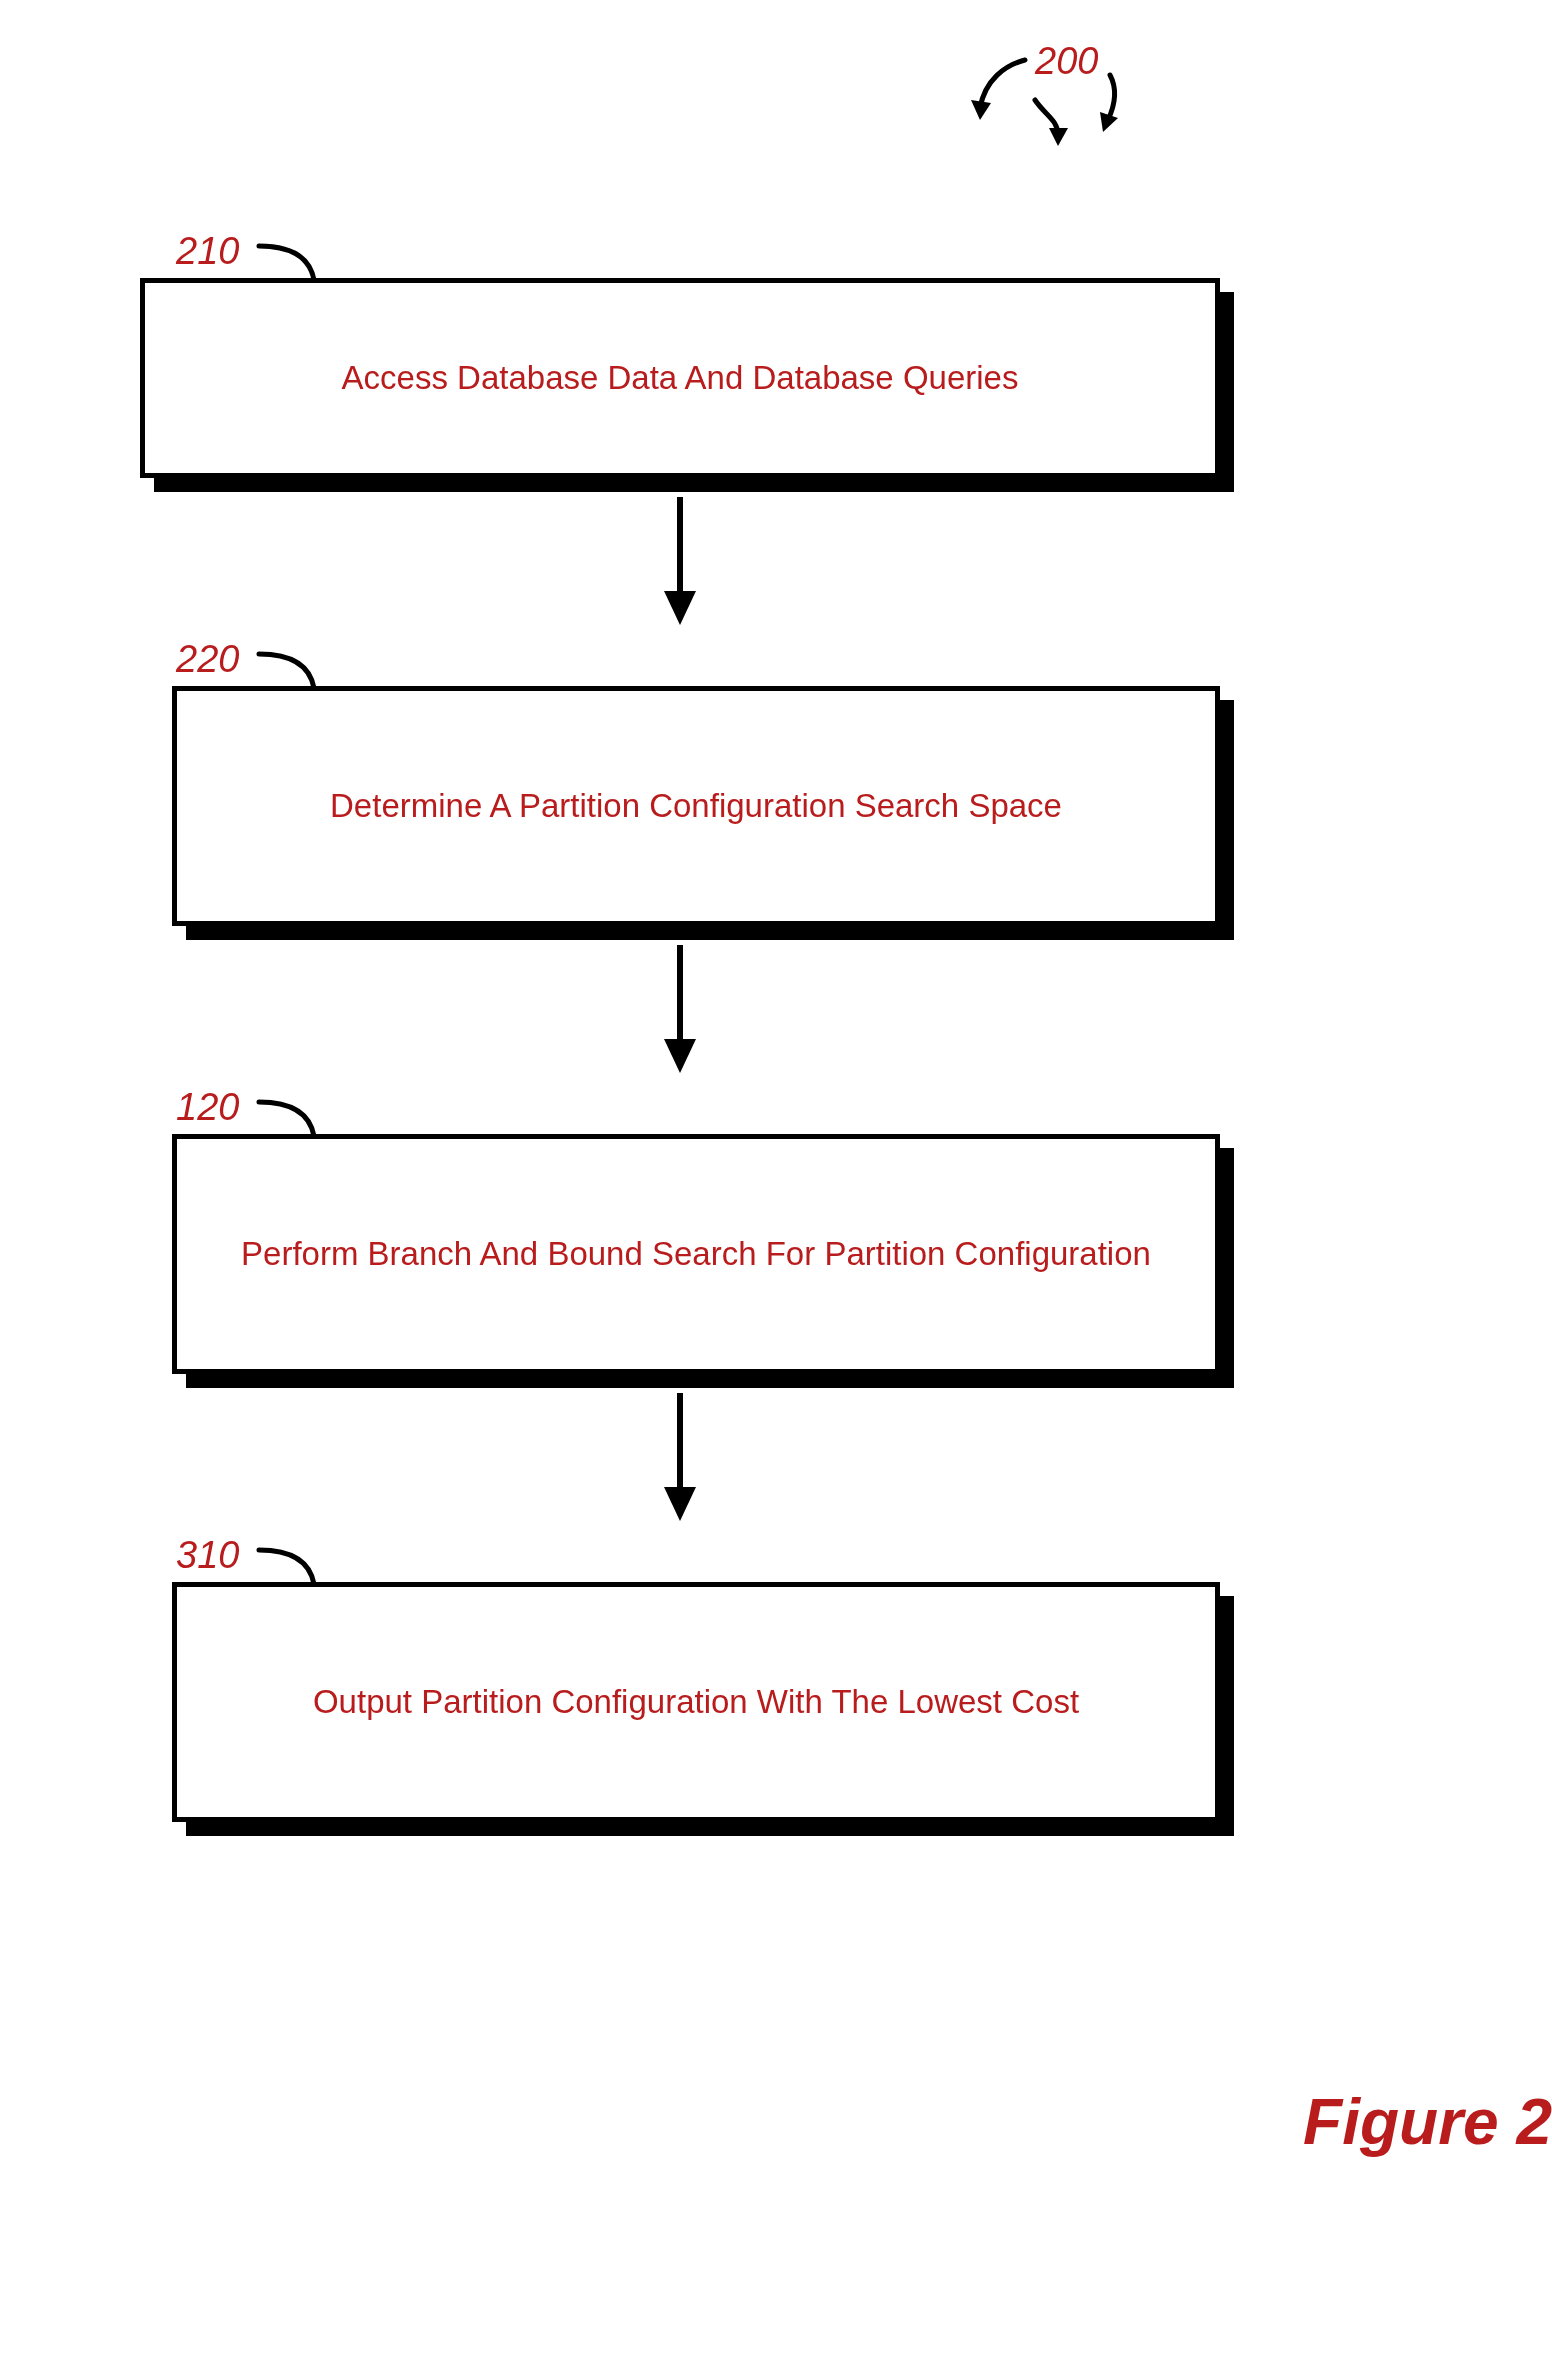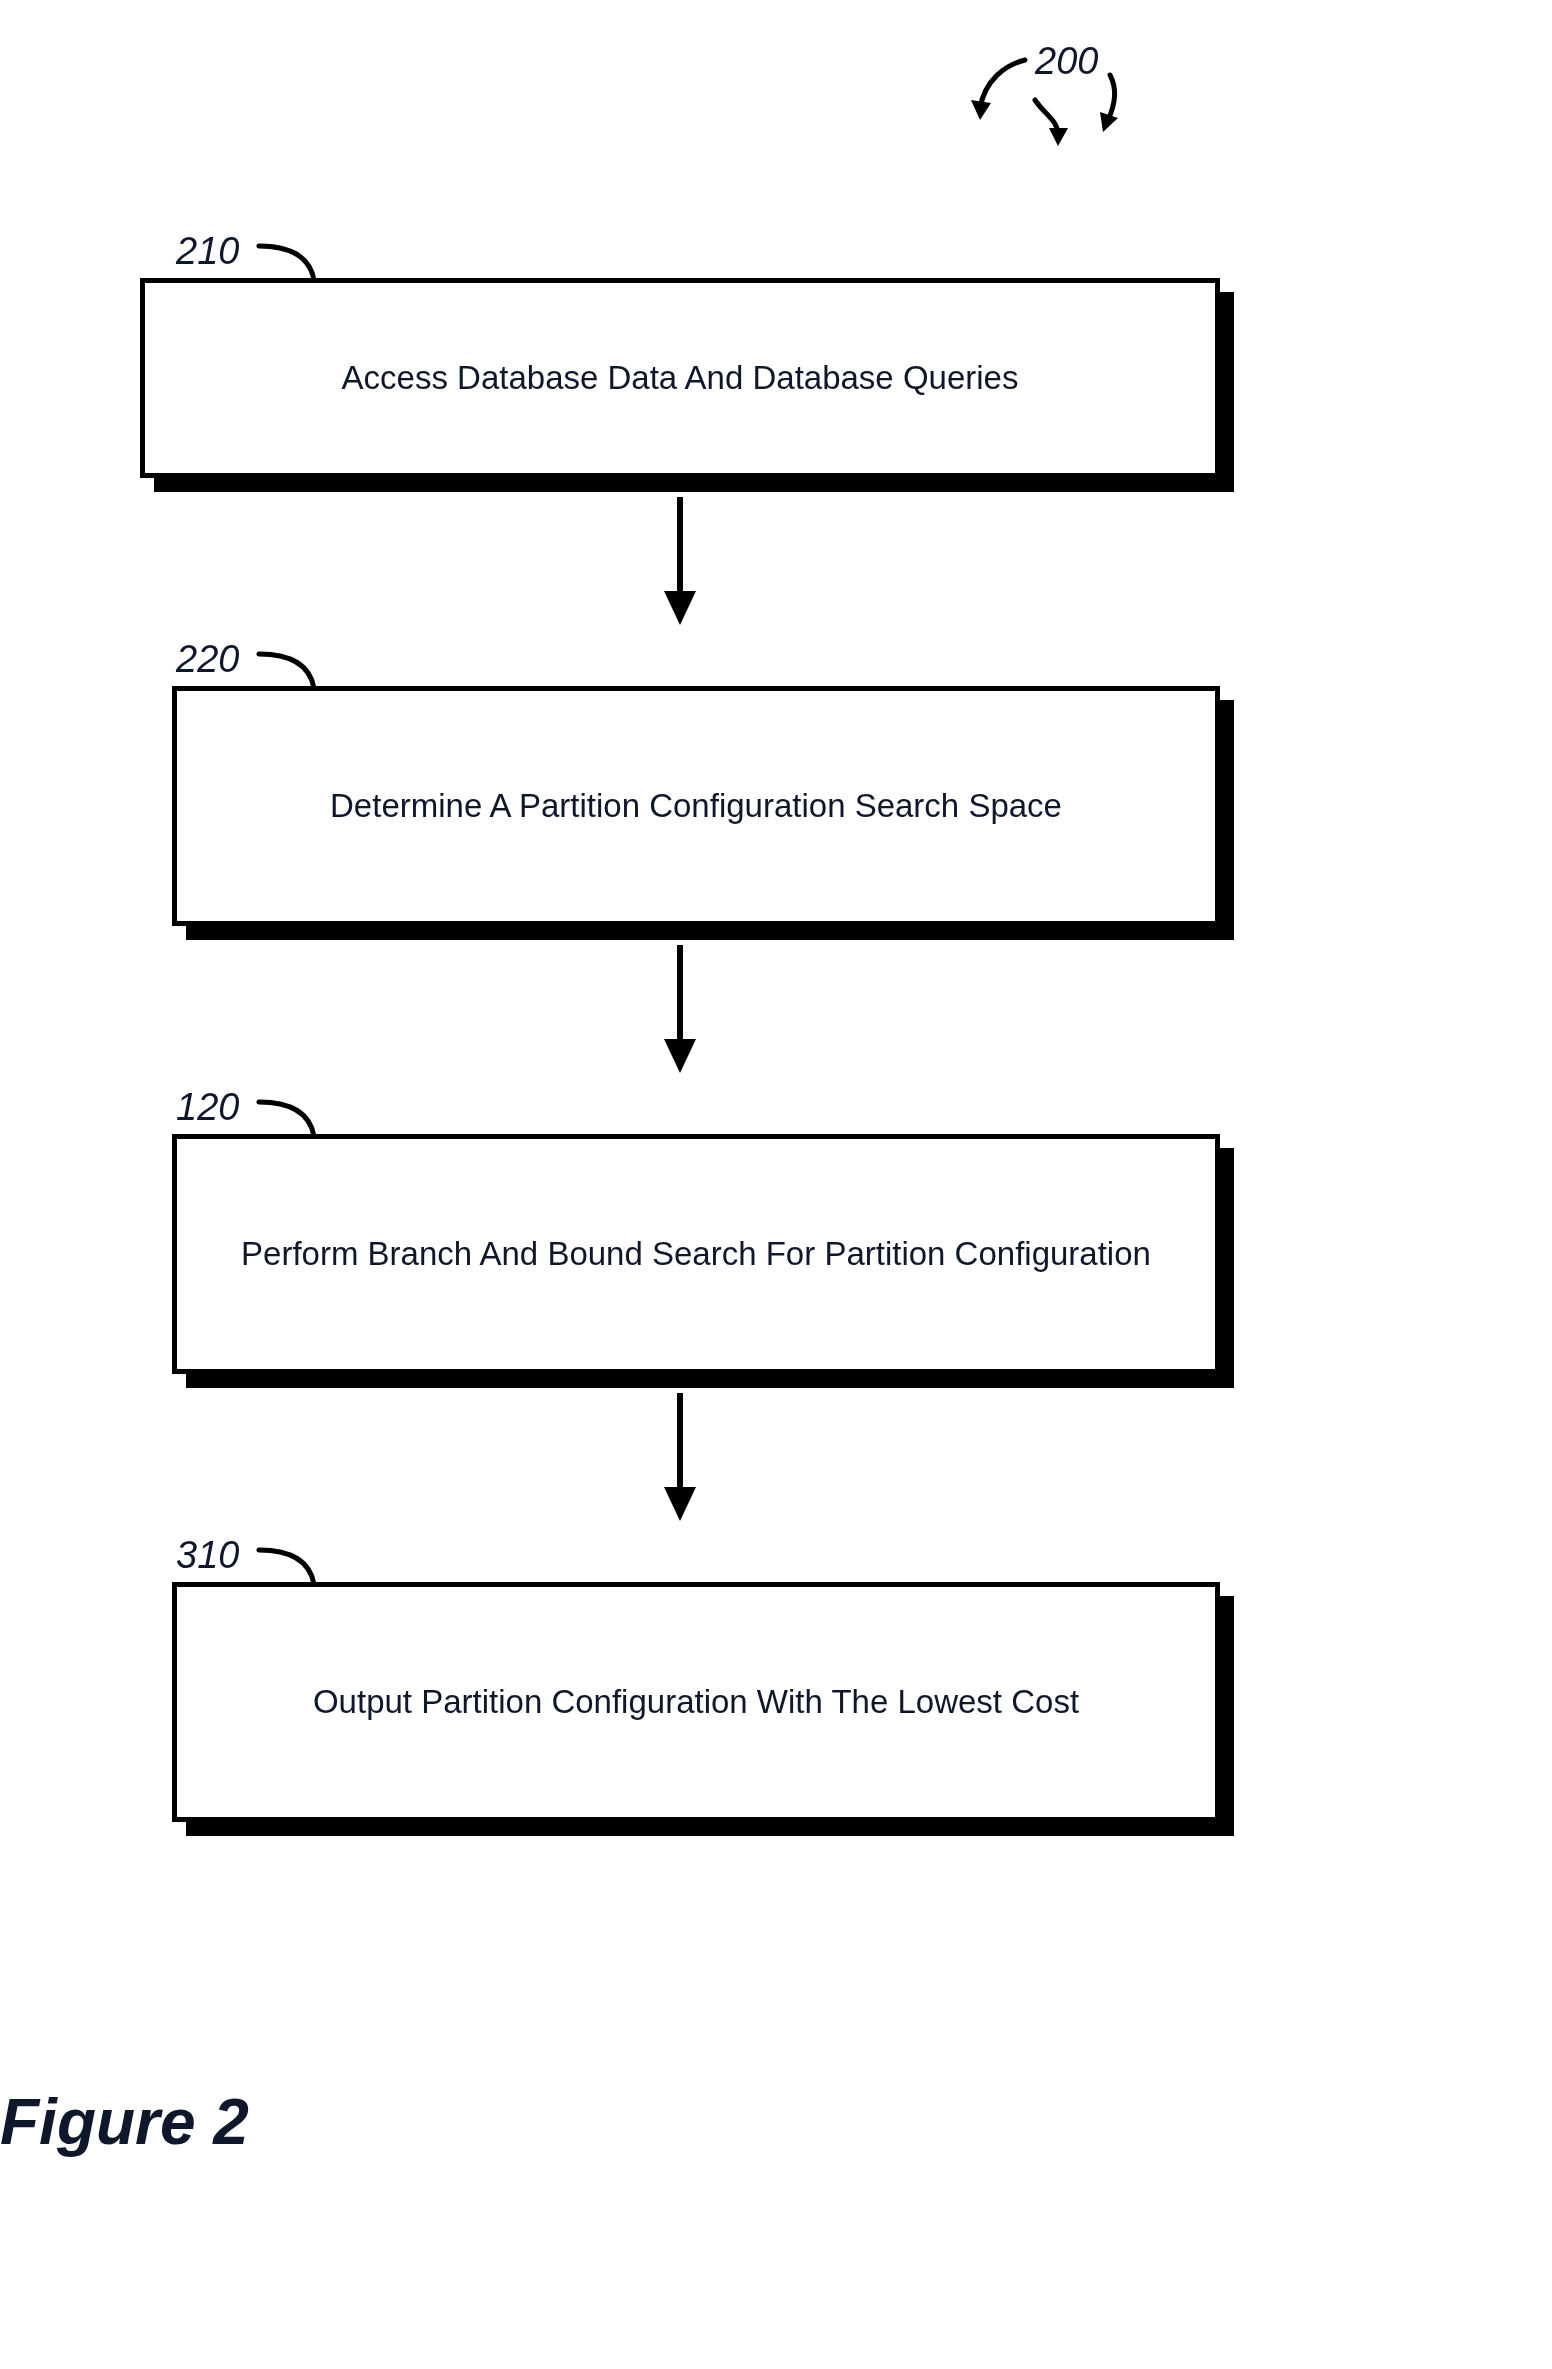--- a/index.html
+++ b/index.html
@@ -5,21 +5,21 @@
   html, body {
     margin: 0;
     padding: 0;
     background: #ffffff;
   }
   .page {
     position: relative;
     width: 1552px;
     height: 2369px;
     font-family: Arial, Helvetica, sans-serif;
-    color: #0f172a;
+    color: #b91c1c;
   }
   .ref-200 {
     position: absolute;
     top: 40px;
     left: 950px;
     width: 200px;
     height: 110px;
   }
   .ref-200 .num {
     position: absolute;
@@ -85,21 +85,21 @@
     display: flex;
     align-items: center;
     justify-content: center;
   }
   .arrow-gap svg { display: block; }
   .figcap {
     position: absolute;
     bottom: 210px;
     left: 0;
     width: 100%;
-    text-align: left;
+    text-align: right;
     font-size: 64px;
     font-weight: 700;
     font-style: italic;
     font-family: Arial, Helvetica, sans-serif;
   }
 </style>
 </head>
 <body>
 
 <div class="page">

